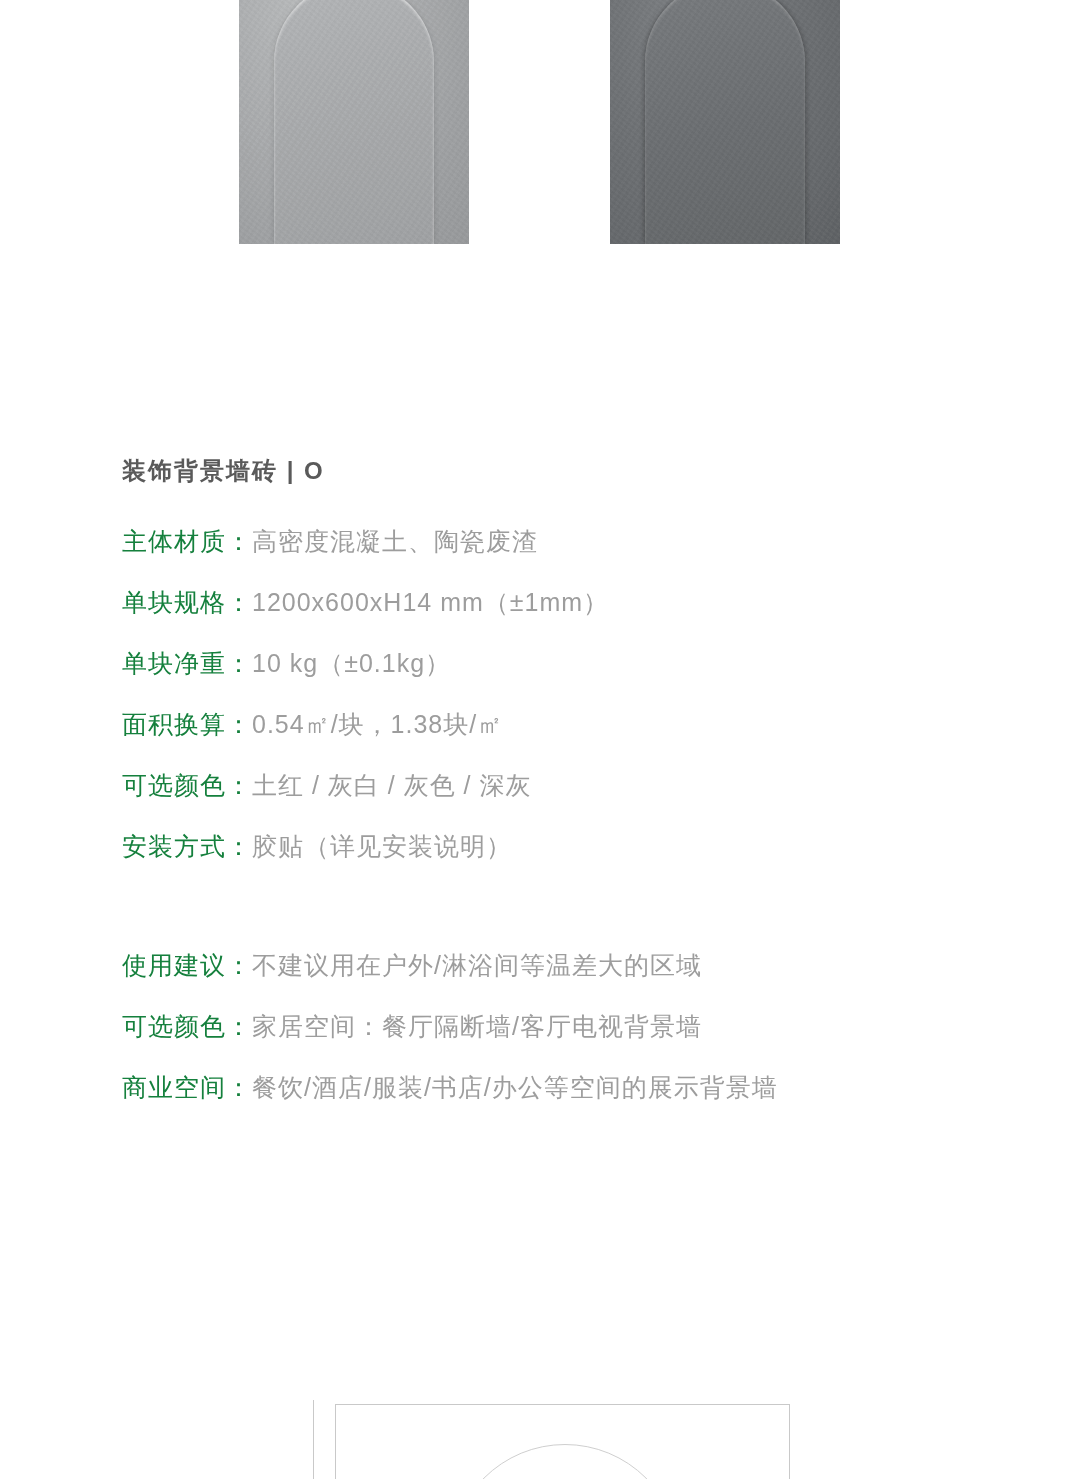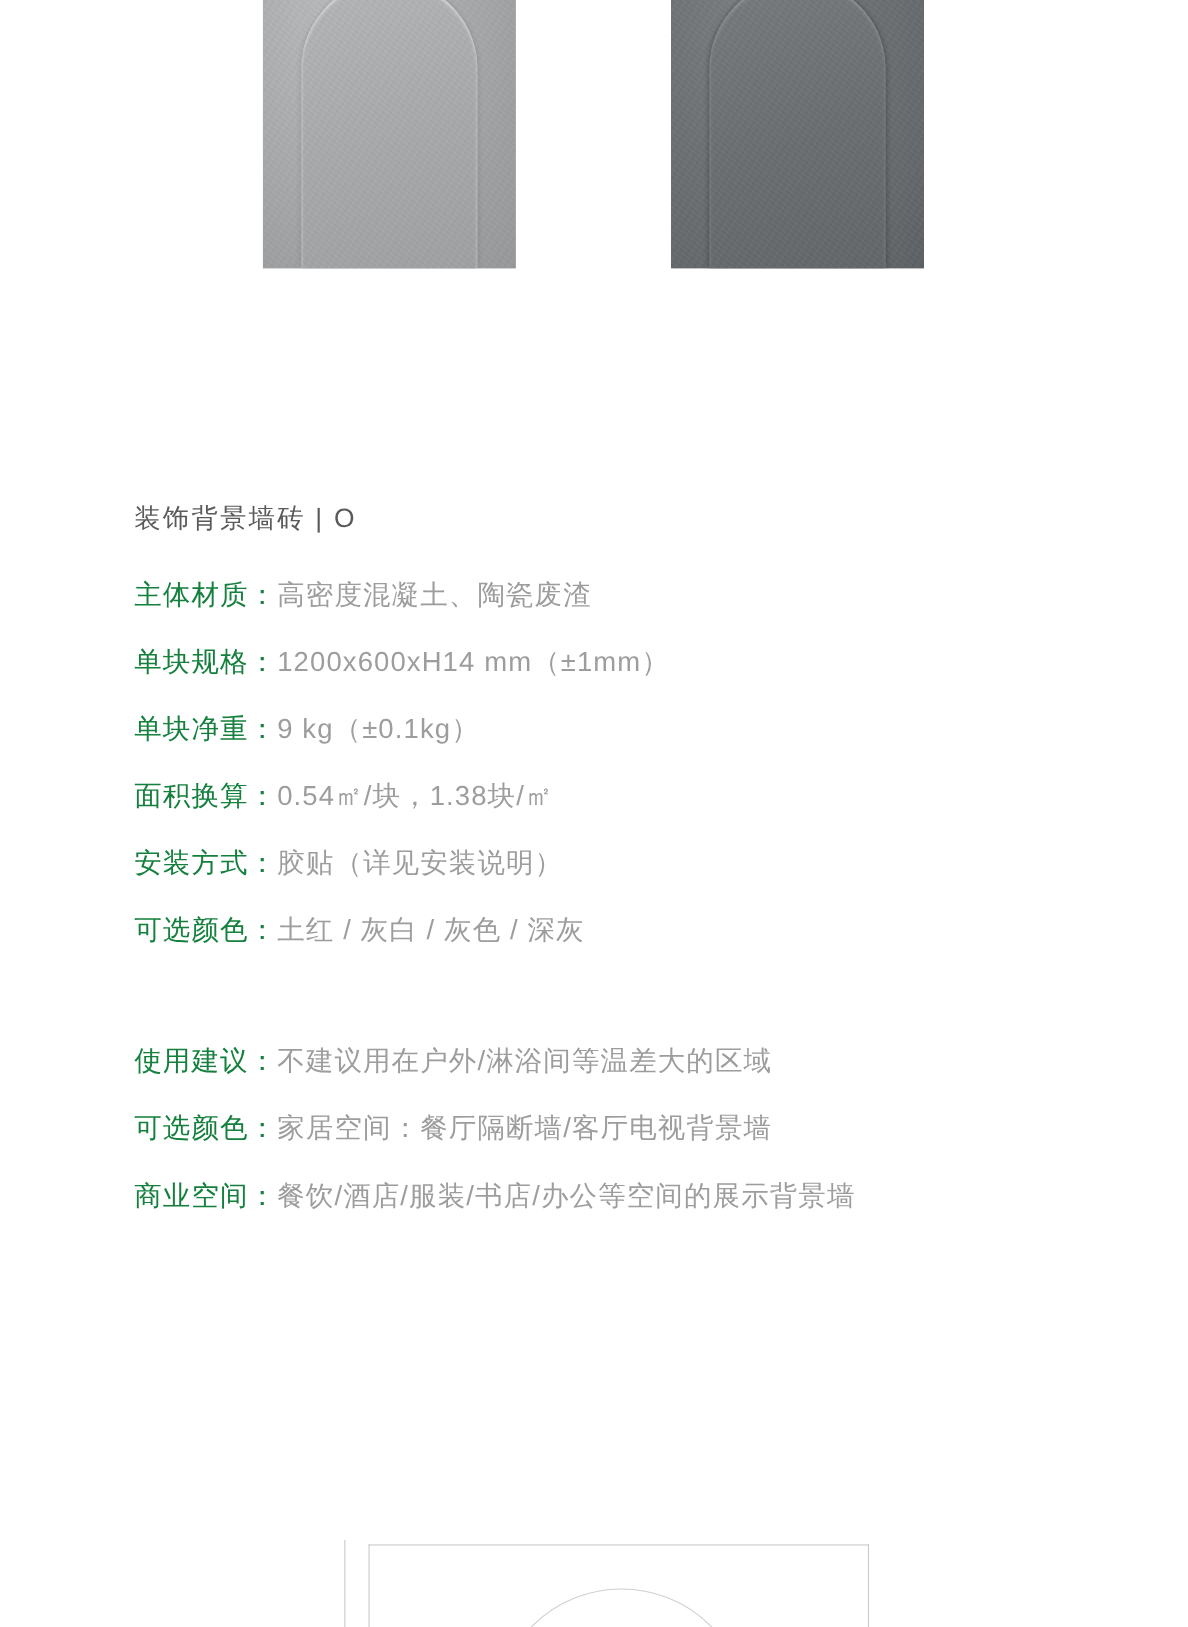--- a/index.html
+++ b/index.html
@@ -74,21 +74,21 @@
 
   
   .specs {
     position: absolute;
     left: 122px;
     top: 455px;
     width: 900px;
   }
   .spec-title {
     font-size: 24px;
-    font-weight: normal;
+    font-weight: bold;
     color: #5a5a5a;
     letter-spacing: 2px;
     margin-bottom: 24px;
   }
   .spec-line {
     font-size: 25px;
     color: #9a9a9a;
     letter-spacing: 1px;
     line-height: 61px;
     white-space: nowrap;
@@ -159,30 +159,30 @@
 
   <div class="spec-title">装饰背景墙砖  |  O</div>
 
   <div class="spec-line">
     <span class="lbl">主体材质：</span><span class="val">高密度混凝土、陶瓷废渣</span>
   </div>
   <div class="spec-line">
     <span class="lbl">单块规格：</span><span class="val">1200x600xH14 mm（±1mm）</span>
   </div>
   <div class="spec-line">
-    <span class="lbl">单块净重：</span><span class="val">9 kg（±0.1kg）</span>
+    <span class="lbl">单块净重：</span><span class="val">10 kg（±0.1kg）</span>
   </div>
   <div class="spec-line">
     <span class="lbl">面积换算：</span><span class="val">0.54㎡/块，1.38块/㎡</span>
   </div>
   <div class="spec-line">
+    <span class="lbl">可选颜色：</span><span class="val">土红 / 灰白 / 灰色 / 深灰</span>
+  </div>
+  <div class="spec-line">
     <span class="lbl">安装方式：</span><span class="val">胶贴（详见安装说明）</span>
-  </div>
-  <div class="spec-line">
-    <span class="lbl">可选颜色：</span><span class="val">土红 / 灰白 / 灰色 / 深灰</span>
   </div>
 
   <div class="spec-gap"></div>
 
   <div class="spec-line">
     <span class="lbl">使用建议：</span><span class="val">不建议用在户外/淋浴间等温差大的区域</span>
   </div>
   <div class="spec-line">
     <span class="lbl">可选颜色：</span><span class="val">家居空间：餐厅隔断墙/客厅电视背景墙</span>
   </div>

